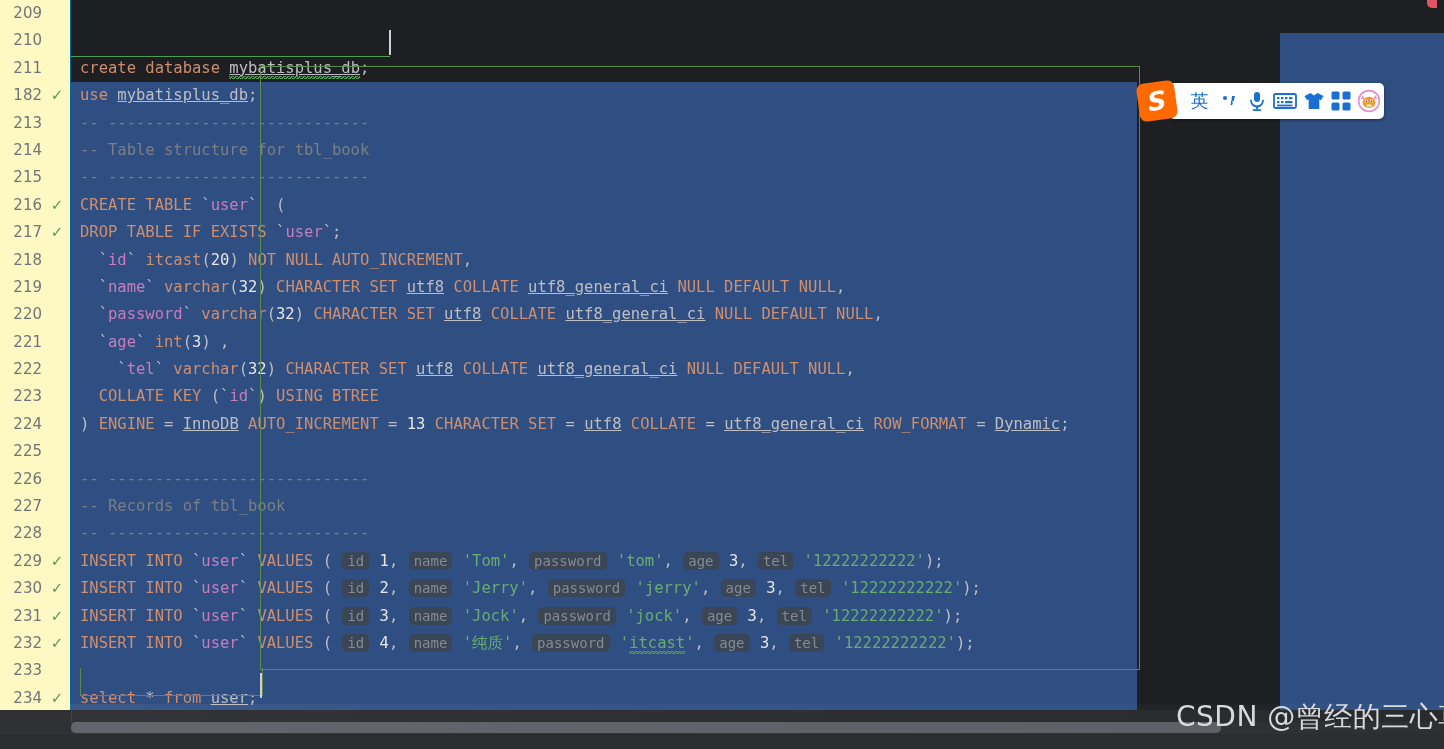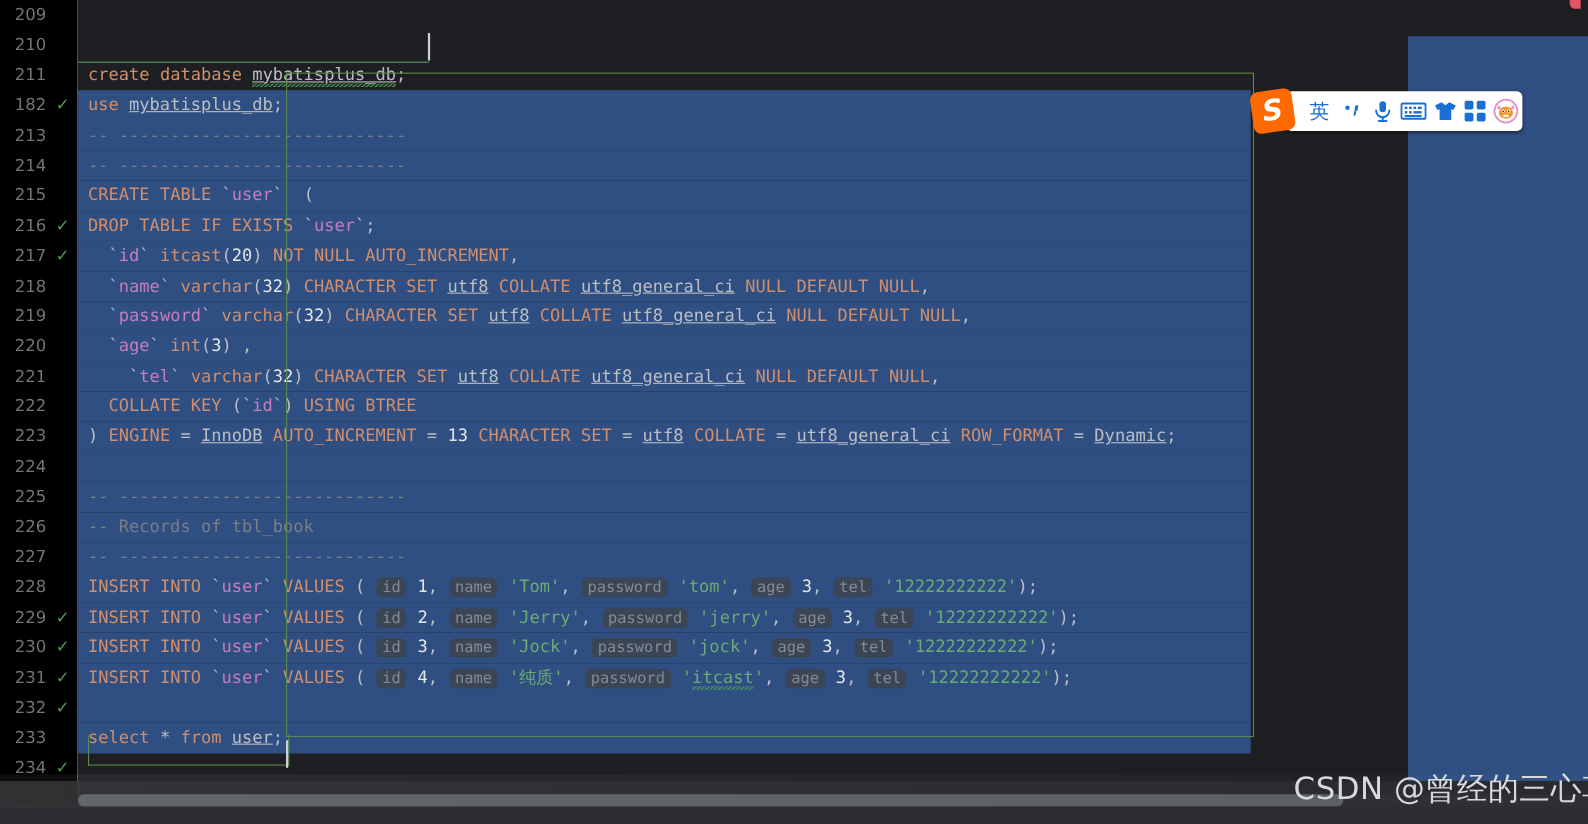--- a/index.html
+++ b/index.html
@@ -31,21 +31,21 @@
     background: #1e1f22;
     overflow: hidden;
   }
 
   
   #gutter {
     position: absolute;
     left: 0; top: 0;
     width: 70px;
     height: 710px;
-    background: #000000;
+    background: #fef9c3;
     border-right: 1px solid #0369a1;
   }
   .gutter-row {
     position: relative;
     height: 27.4px;
     line-height: 27.4px;
     font-size: 15px;
     color: #6e7681;
     font-family: "DejaVu Sans", "Liberation Sans", sans-serif;
   }
@@ -467,20 +467,21 @@
 
     <div id="curline"></div>
     <div id="curline-box"></div>
 
     <div id="code">
         <div class="line"><span class="seg"></span></div>
         <div class="line"><span class="seg"></span></div>
         <div class="line" style="background: transparent; z-index: 4;"><span class="seg"><span class="kw">create</span> <span class="kw">database</span> <span class="ident squig">mybatisplus_db</span><span class="punct">;</span></span></div>
         <div class="line sel-full"><span class="seg"><span class="kw">use</span> <span class="ident">mybatisplus_db</span><span class="punct">;</span></span></div>
         <div class="line sel-full"><span class="seg"><span class="cmt">-- ----------------------------</span></span></div>
+        <div class="line sel-full"><span class="seg"><span class="cmt">-- Table structure for tbl_book</span></span></div>
         <div class="line sel-full"><span class="seg"><span class="cmt">-- ----------------------------</span></span></div>
         <div class="line sel-full"><span class="seg"><span class="kw">CREATE</span> <span class="kw">TABLE</span> <span class="punct">`</span><span class="bt">user</span><span class="punct">`</span>  <span class="punct">(</span></span></div>
         <div class="line sel-full"><span class="seg"><span class="kw">DROP</span> <span class="kw">TABLE</span> <span class="kw">IF</span> <span class="kw">EXISTS</span> <span class="punct">`</span><span class="bt">user</span><span class="punct">`</span><span class="punct">;</span></span></div>
         <div class="line sel-full"><span class="seg">  <span class="punct">`</span><span class="bt">id</span><span class="punct">`</span> <span class="kw">itcast</span><span class="punct">(</span><span class="num">20</span><span class="punct">)</span> <span class="kw">NOT</span> <span class="kw">NULL</span> <span class="kw">AUTO_INCREMENT</span><span class="punct">,</span></span></div>
         <div class="line sel-full"><span class="seg">  <span class="punct">`</span><span class="bt">name</span><span class="punct">`</span> <span class="kw">varchar</span><span class="punct">(</span><span class="num">32</span><span class="punct">)</span> <span class="kw">CHARACTER</span> <span class="kw">SET</span> <span class="ident">utf8</span> <span class="kw">COLLATE</span> <span class="ident">utf8_general_ci</span> <span class="kw">NULL</span> <span class="kw">DEFAULT</span> <span class="kw">NULL</span><span class="punct">,</span></span></div>
         <div class="line sel-full"><span class="seg">  <span class="punct">`</span><span class="bt">password</span><span class="punct">`</span> <span class="kw">varchar</span><span class="punct">(</span><span class="num">32</span><span class="punct">)</span> <span class="kw">CHARACTER</span> <span class="kw">SET</span> <span class="ident">utf8</span> <span class="kw">COLLATE</span> <span class="ident">utf8_general_ci</span> <span class="kw">NULL</span> <span class="kw">DEFAULT</span> <span class="kw">NULL</span><span class="punct">,</span></span></div>
         <div class="line sel-full"><span class="seg">  <span class="punct">`</span><span class="bt">age</span><span class="punct">`</span> <span class="kw">int</span><span class="punct">(</span><span class="num">3</span><span class="punct">)</span> <span class="punct">,</span></span></div>
         <div class="line sel-full"><span class="seg">    <span class="punct">`</span><span class="bt">tel</span><span class="punct">`</span> <span class="kw">varchar</span><span class="punct">(</span><span class="num">32</span><span class="punct">)</span> <span class="kw">CHARACTER</span> <span class="kw">SET</span> <span class="ident">utf8</span> <span class="kw">COLLATE</span> <span class="ident">utf8_general_ci</span> <span class="kw">NULL</span> <span class="kw">DEFAULT</span> <span class="kw">NULL</span><span class="punct">,</span></span><span class="indent-guide"></span></div>
         <div class="line sel-full"><span class="seg">  <span class="kw">COLLATE</span> <span class="kw">KEY</span> <span class="punct">(</span><span class="punct">`</span><span class="bt">id</span><span class="punct">`</span><span class="punct">)</span> <span class="kw">USING</span> <span class="kw">BTREE</span></span></div>
         <div class="line sel-full"><span class="seg"><span class="punct">)</span> <span class="kw">ENGINE</span> <span class="punct">=</span> <span class="ident">InnoDB</span> <span class="kw">AUTO_INCREMENT</span> <span class="punct">=</span> <span class="num">13</span> <span class="kw">CHARACTER</span> <span class="kw">SET</span> <span class="punct">=</span> <span class="ident">utf8</span> <span class="kw">COLLATE</span> <span class="punct">=</span> <span class="ident">utf8_general_ci</span> <span class="kw">ROW_FORMAT</span> <span class="punct">=</span> <span class="ident">Dynamic</span><span class="punct">;</span></span></div>

